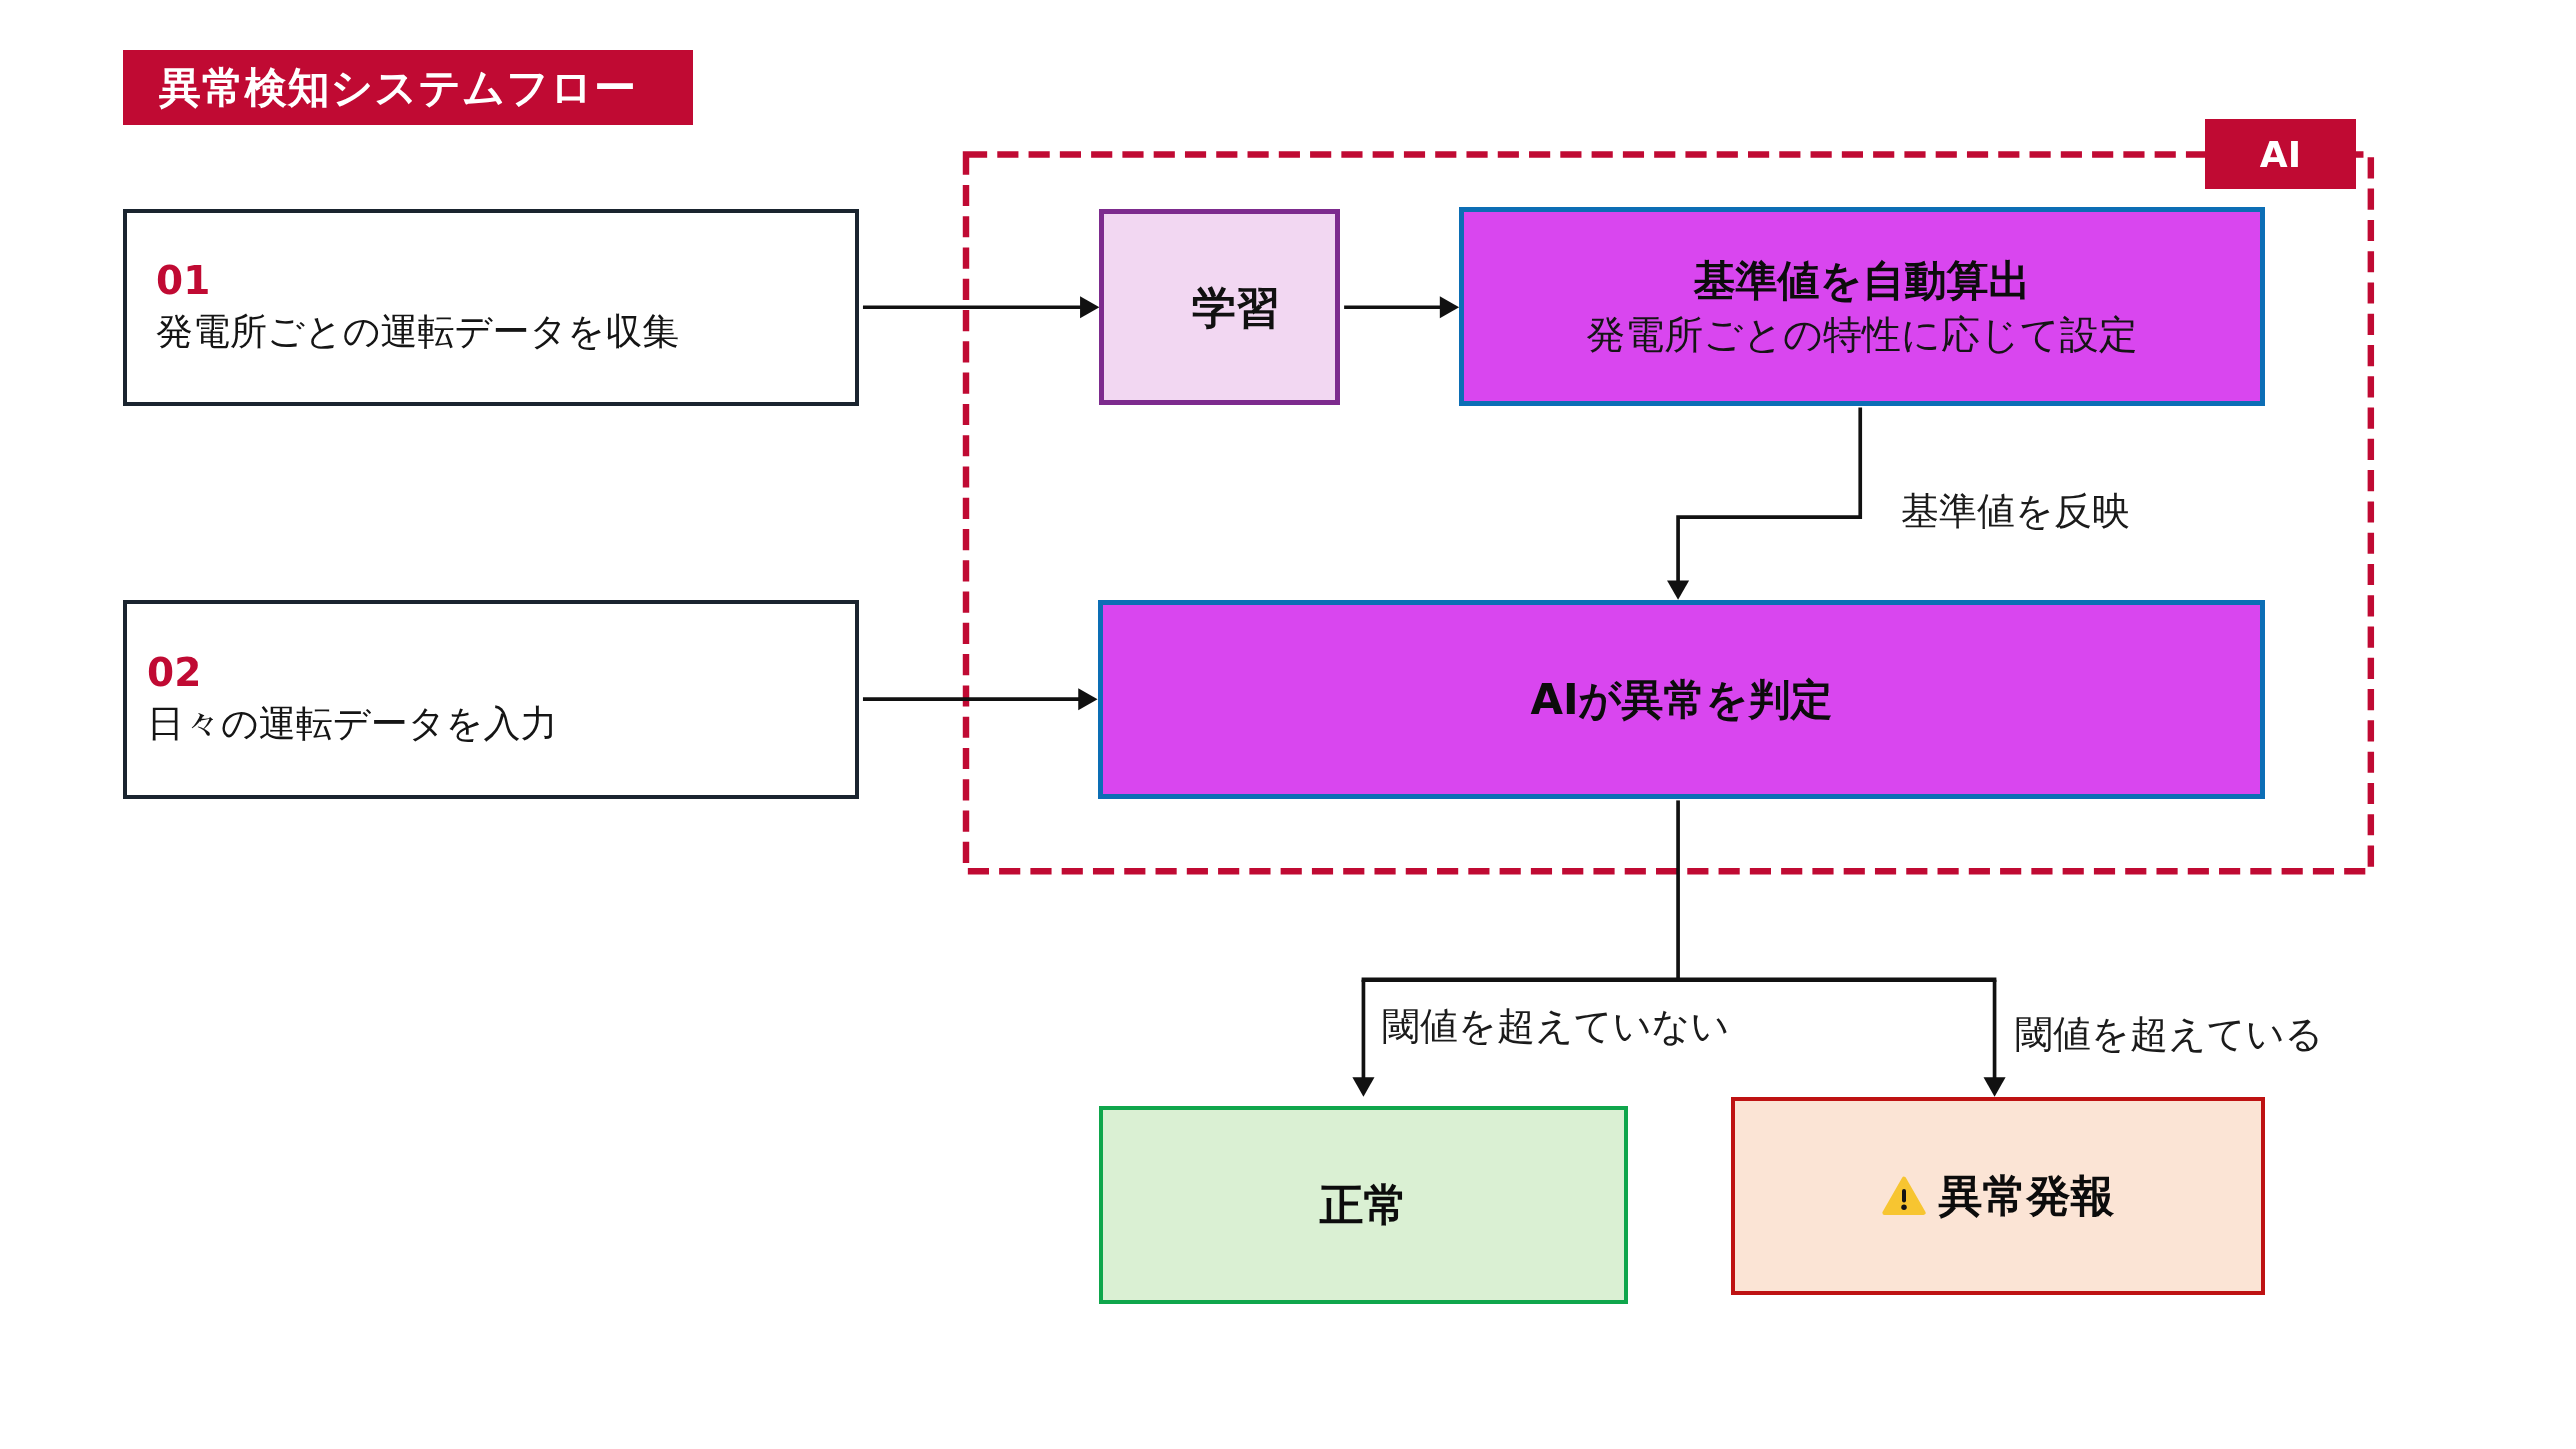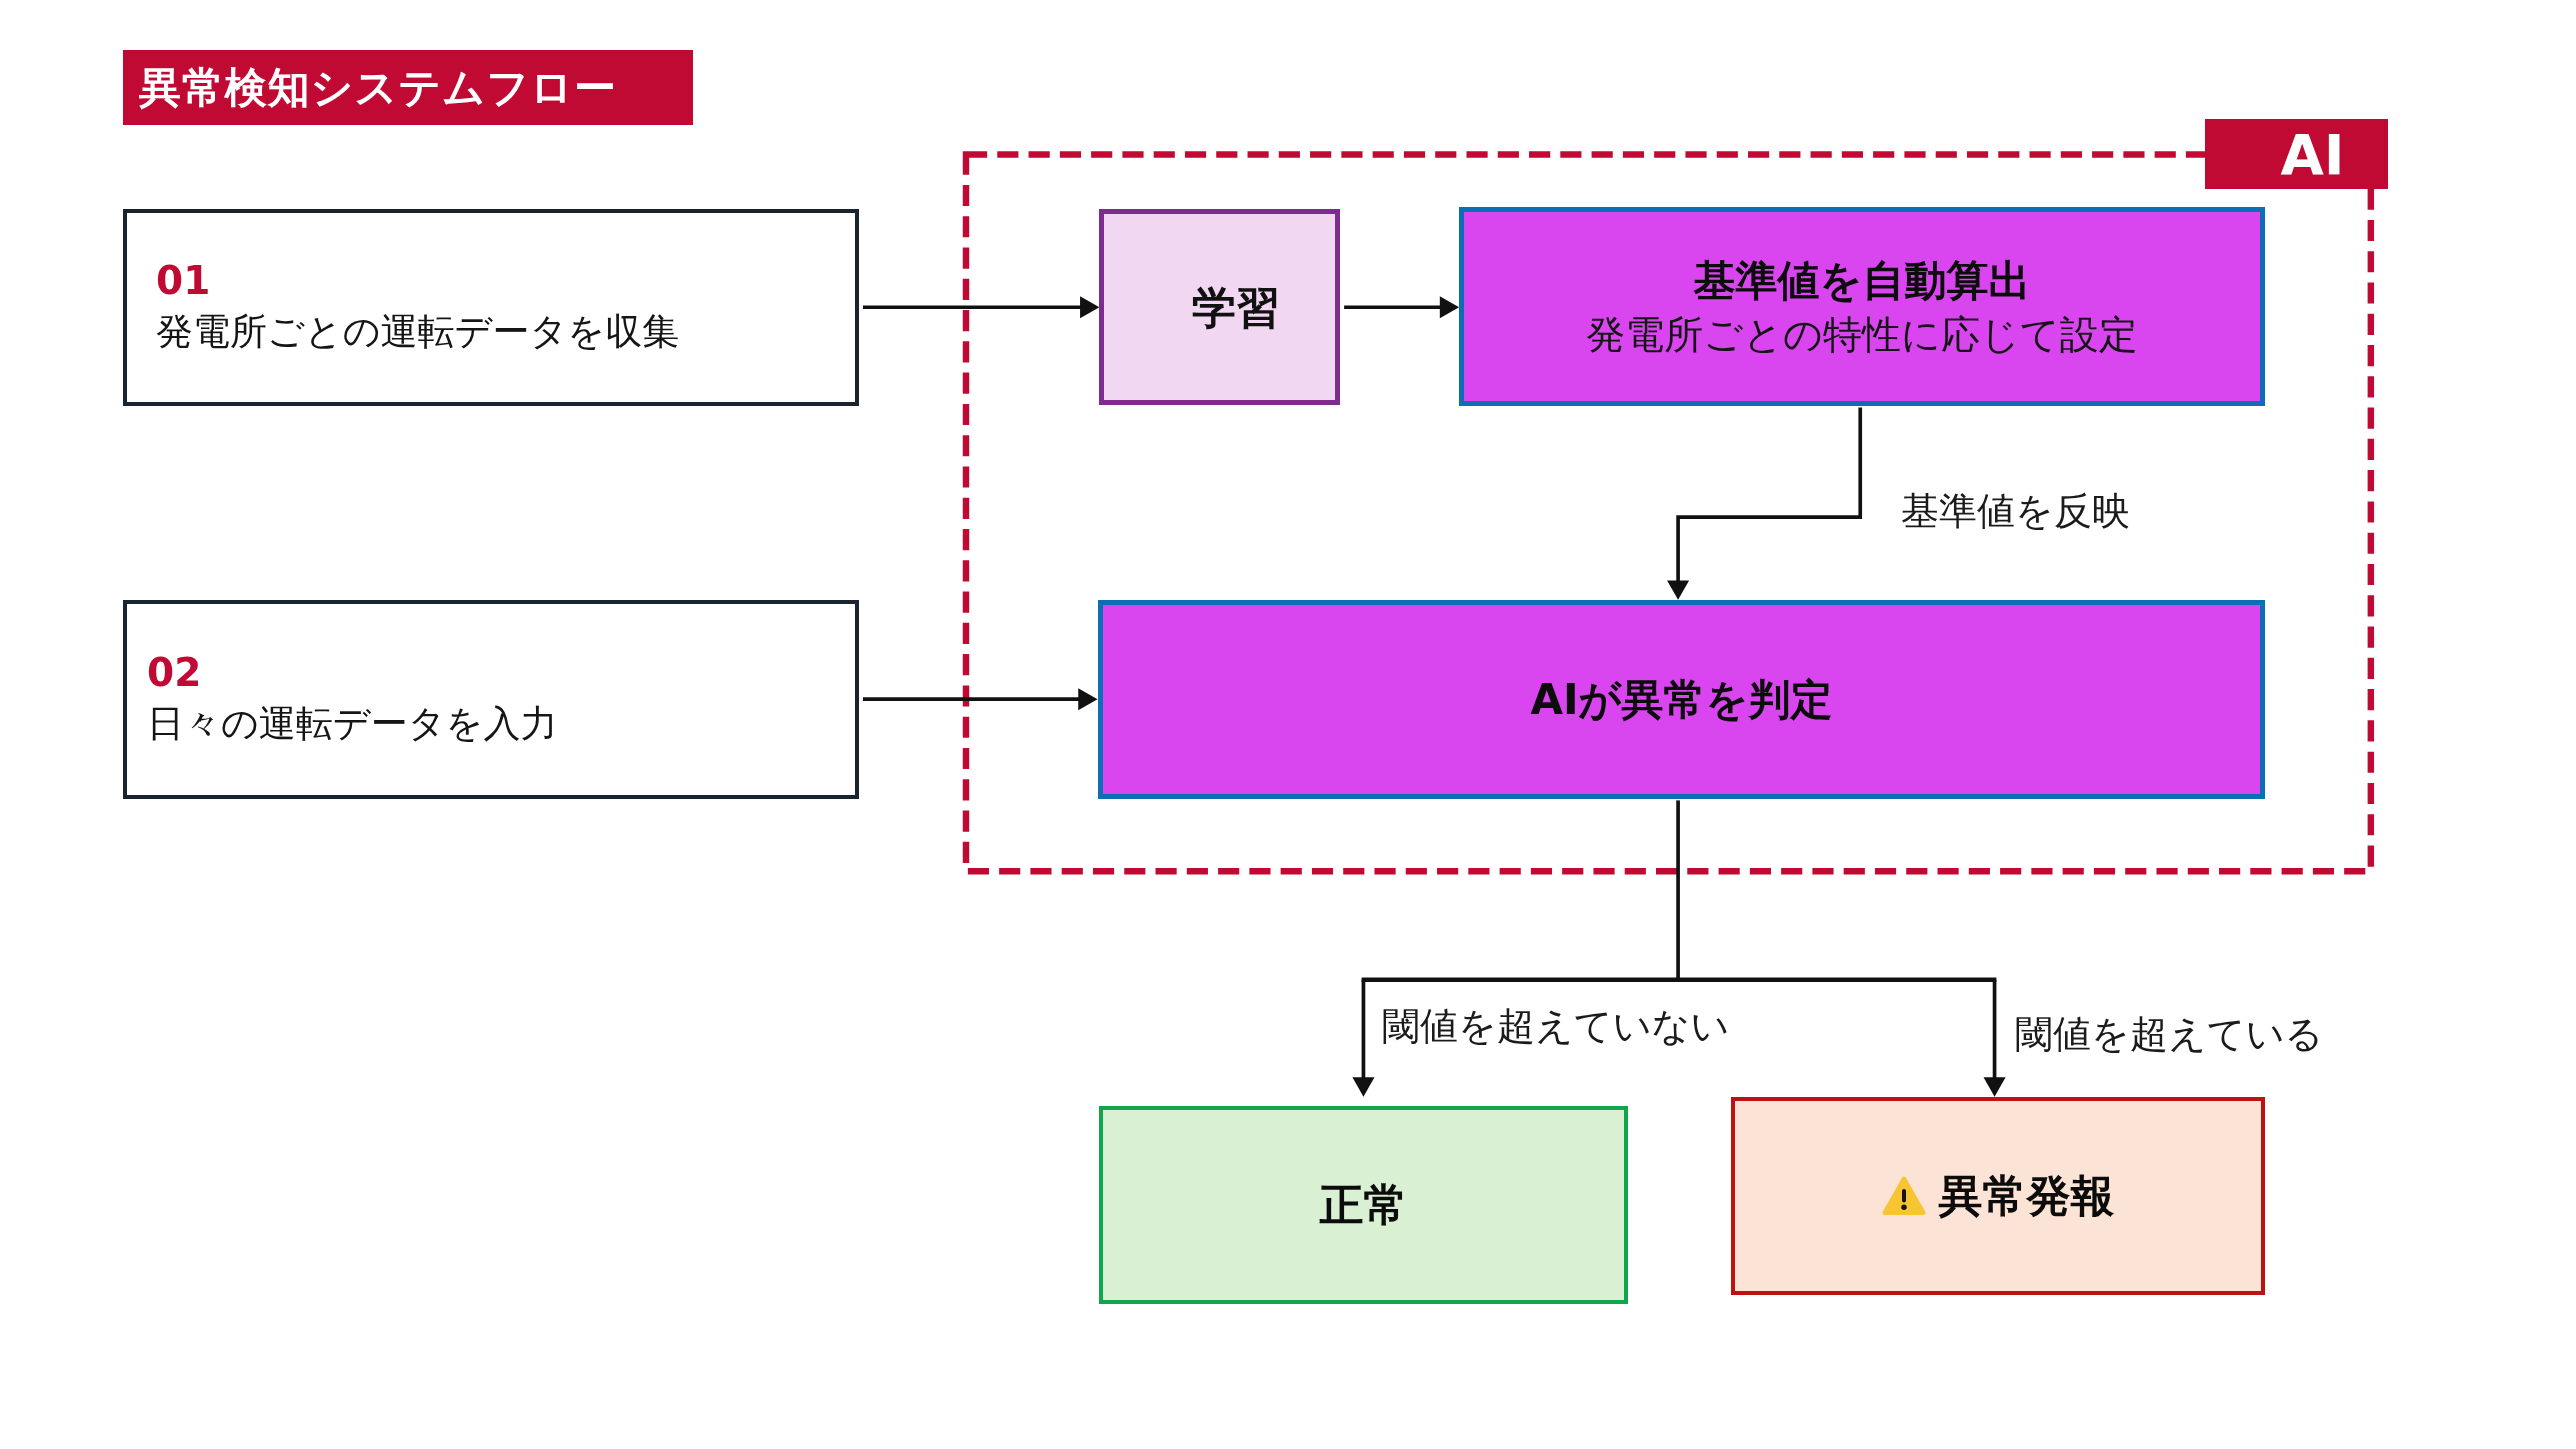--- a/index.html
+++ b/index.html
@@ -5,26 +5,26 @@
   html,body{margin:0;padding:0;background:#ffffff;}
   .canvas{
     position:relative;width:2576px;height:1449px;background:#ffffff;overflow:hidden;
     font-family:"DejaVu Sans","Liberation Sans",sans-serif;color:#151515;
   }
   .connectors{position:absolute;left:0;top:0;width:2576px;height:1449px;z-index:1;}
 
   .title-banner{
     position:absolute;left:123px;top:50px;width:570px;height:75px;z-index:2;
     background:#C00A33;color:#ffffff;font-size:42px;font-weight:bold;
-    display:flex;align-items:center;padding-left:16px;box-sizing:border-box;letter-spacing:0.9px;
+    display:flex;align-items:center;padding-left:36px;box-sizing:border-box;letter-spacing:0.9px;
   }
   .ai-tag{
     position:absolute;left:2205px;top:119px;width:151px;height:70px;z-index:3;
-    background:#C00A33;color:#ffffff;font-size:56px;font-weight:bold;
-    display:flex;align-items:center;justify-content:center;padding-left:32px;
+    background:#C00A33;color:#ffffff;font-size:36px;font-weight:bold;
+    display:flex;align-items:center;justify-content:center;
   }
   .step-box{
     position:absolute;left:123px;width:736px;background:#ffffff;
     border:4.6px solid #1A242F;box-sizing:border-box;z-index:2;
     display:flex;flex-direction:column;justify-content:center;padding-left:29px;gap:5.5px;
   }
   .step-box.s1{top:209px;height:197px;}
   .step-box.s2{top:600px;height:199px;padding-left:20px;}
   .step-number{color:#C00A33;font-size:39px;font-weight:bold;line-height:44px;}
   .step-text{color:#151515;font-size:37px;line-height:48px;}

